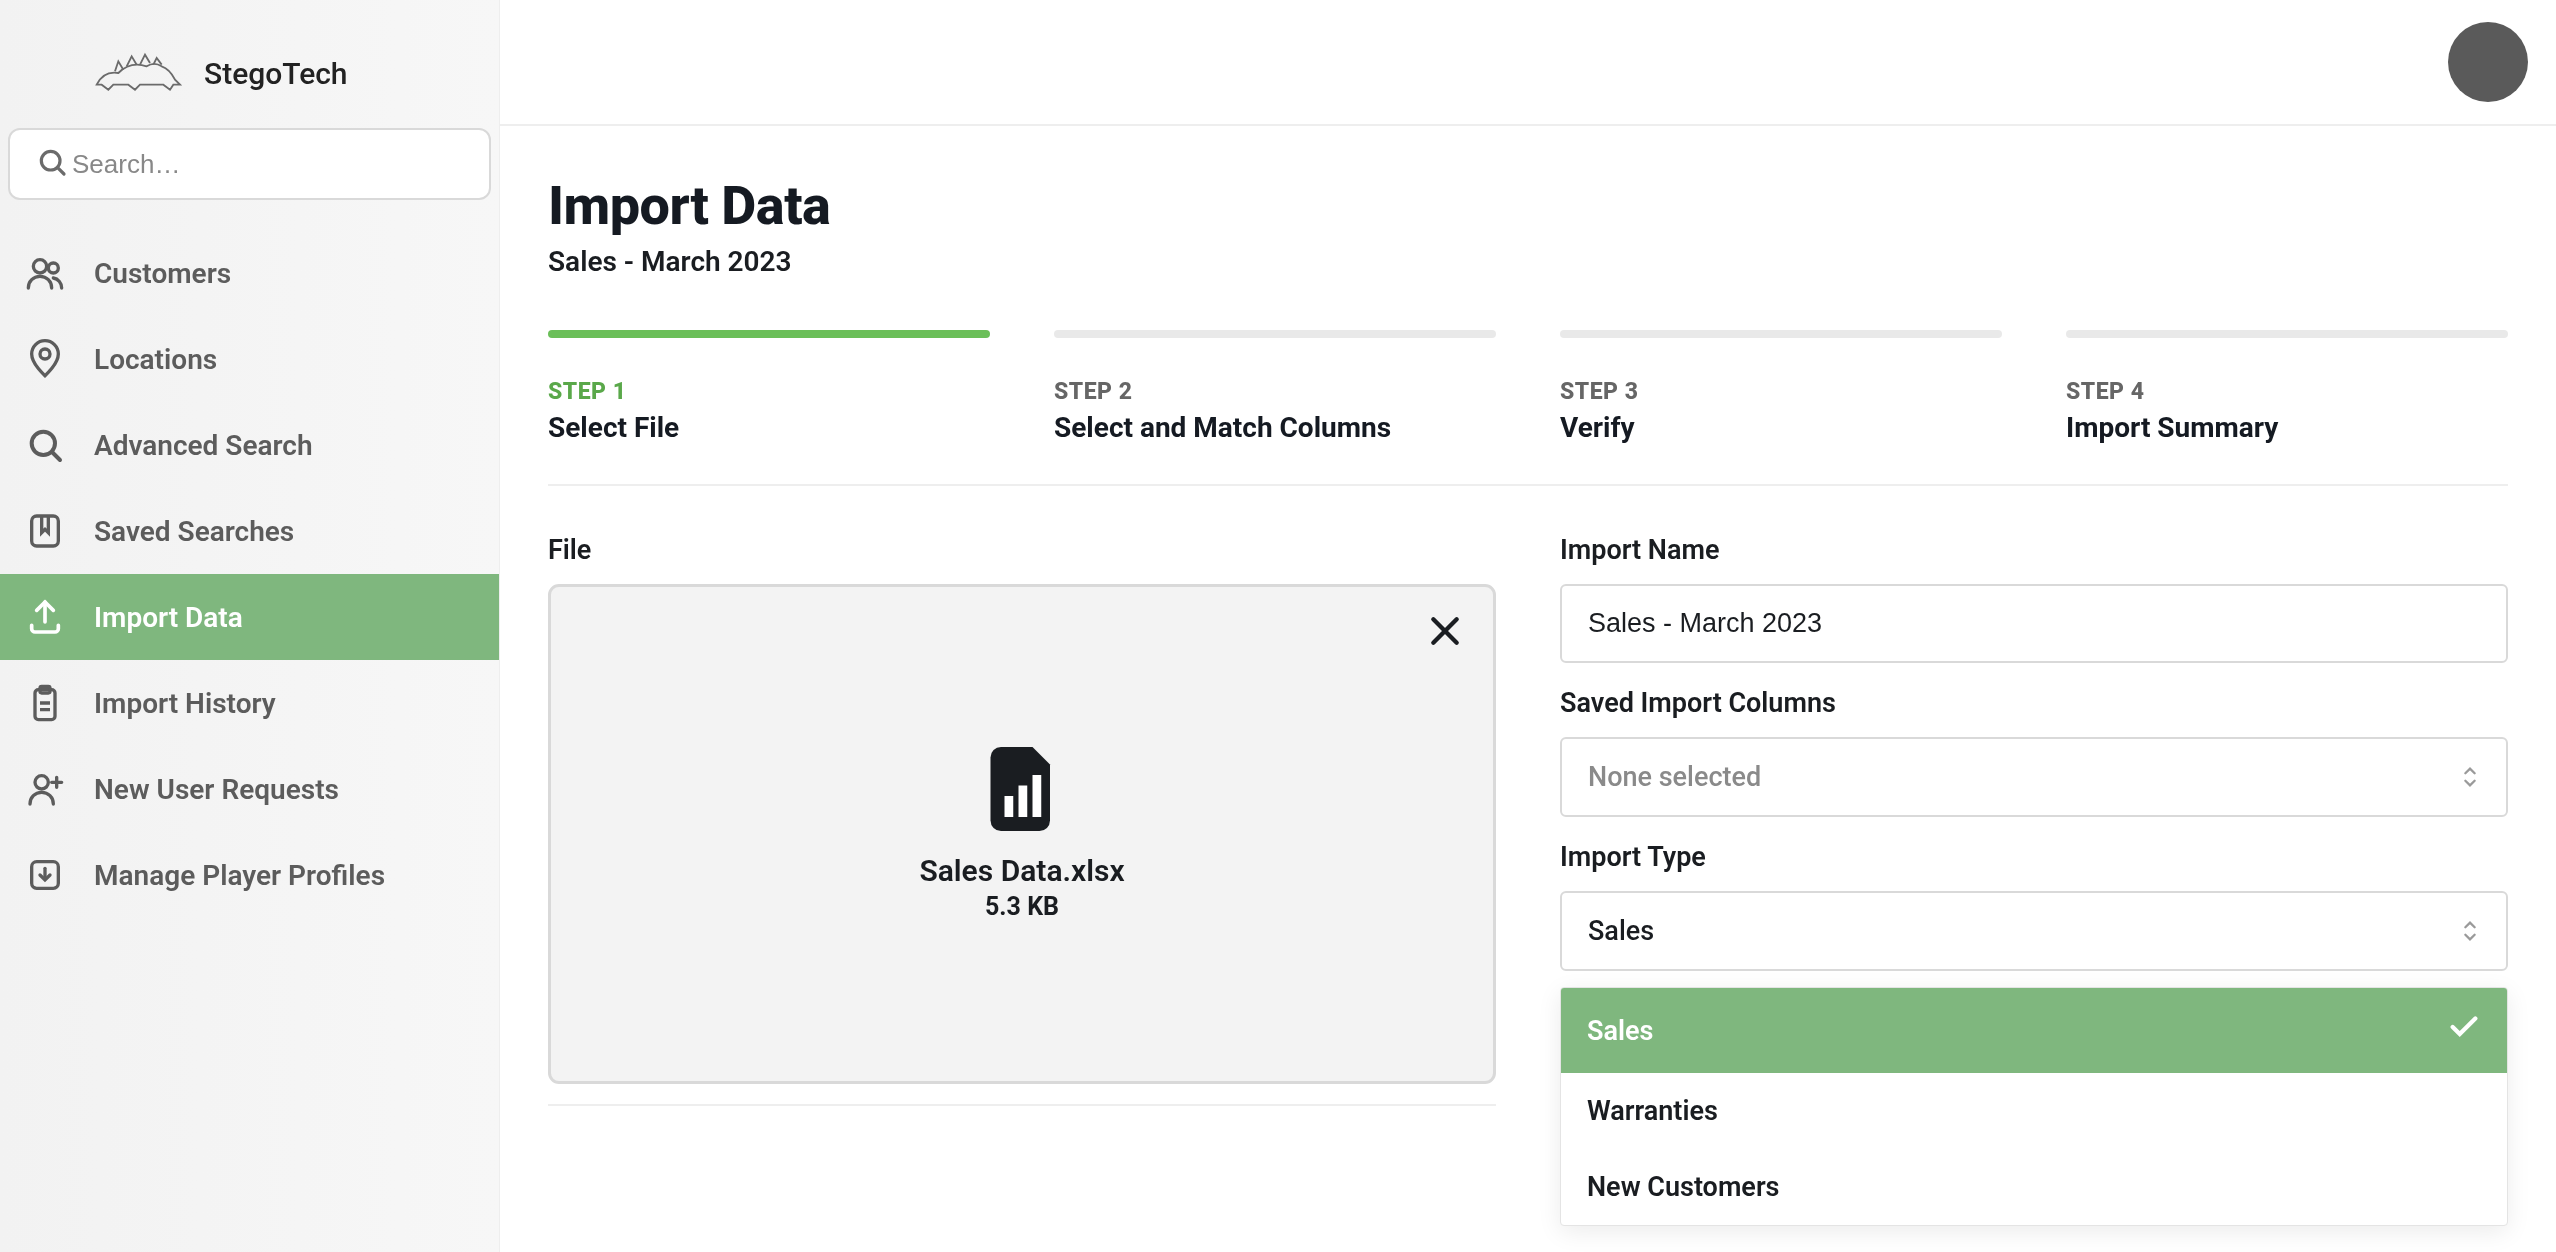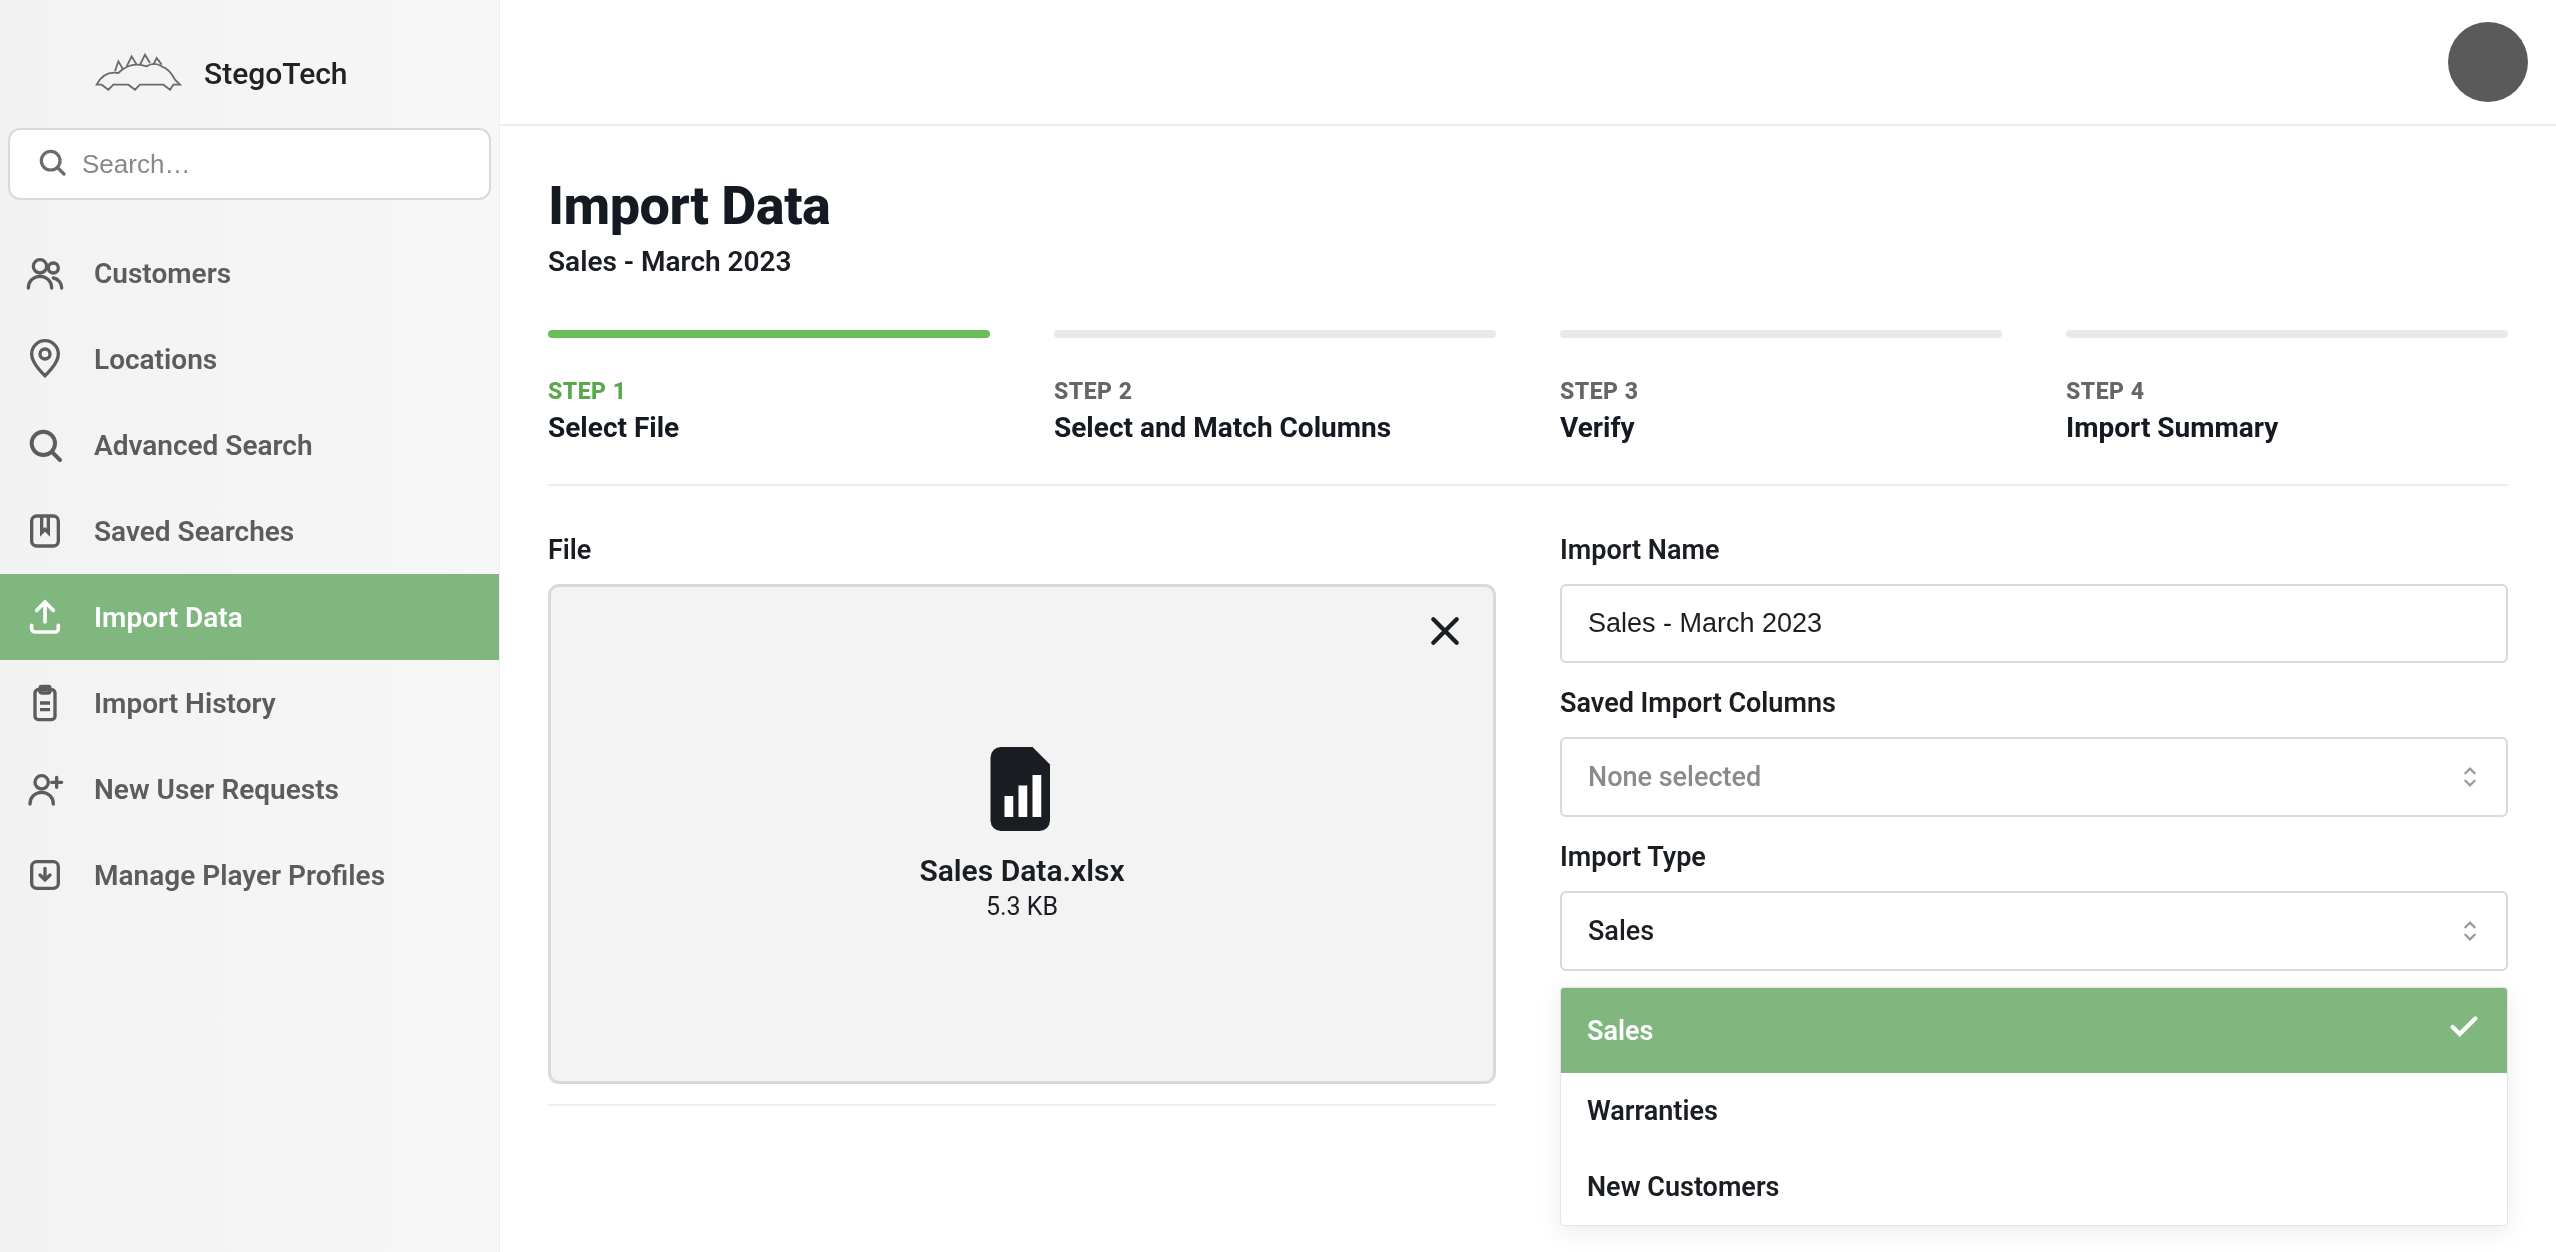--- a/index.html
+++ b/index.html
@@ -39,21 +39,21 @@
       font-weight: 500;
       color: #222;
       text-align: right;
     }
     .search-wrap {
       padding: 0 8px 30px 8px;
     }
     .search-box {
       display: flex;
       align-items: center;
-      gap: 14px;
+      gap: 4px;
       background: #fff;
       border: 2px solid #d9d9d9;
       border-radius: 12px;
       padding: 16px 26px;
     }
     .search-input {
       border: none;
       outline: none;
       font-size: 26px;
       color: #555;
@@ -180,21 +180,21 @@
       cursor: pointer;
     }
     .file-icon { margin-bottom: 18px; }
     .file-name {
       font-size: 30px;
       font-weight: 600;
       color: #1a1d21;
     }
     .file-size {
       font-size: 25px;
-      font-weight: 400;
+      font-weight: 700;
       color: #1a1d21;
       margin-top: 4px;
       text-align: center;
     }
 
     .text-input {
       border: 2px solid #d9d9d9;
       border-radius: 6px;
       padding: 22px 26px;
       font-size: 27px;

